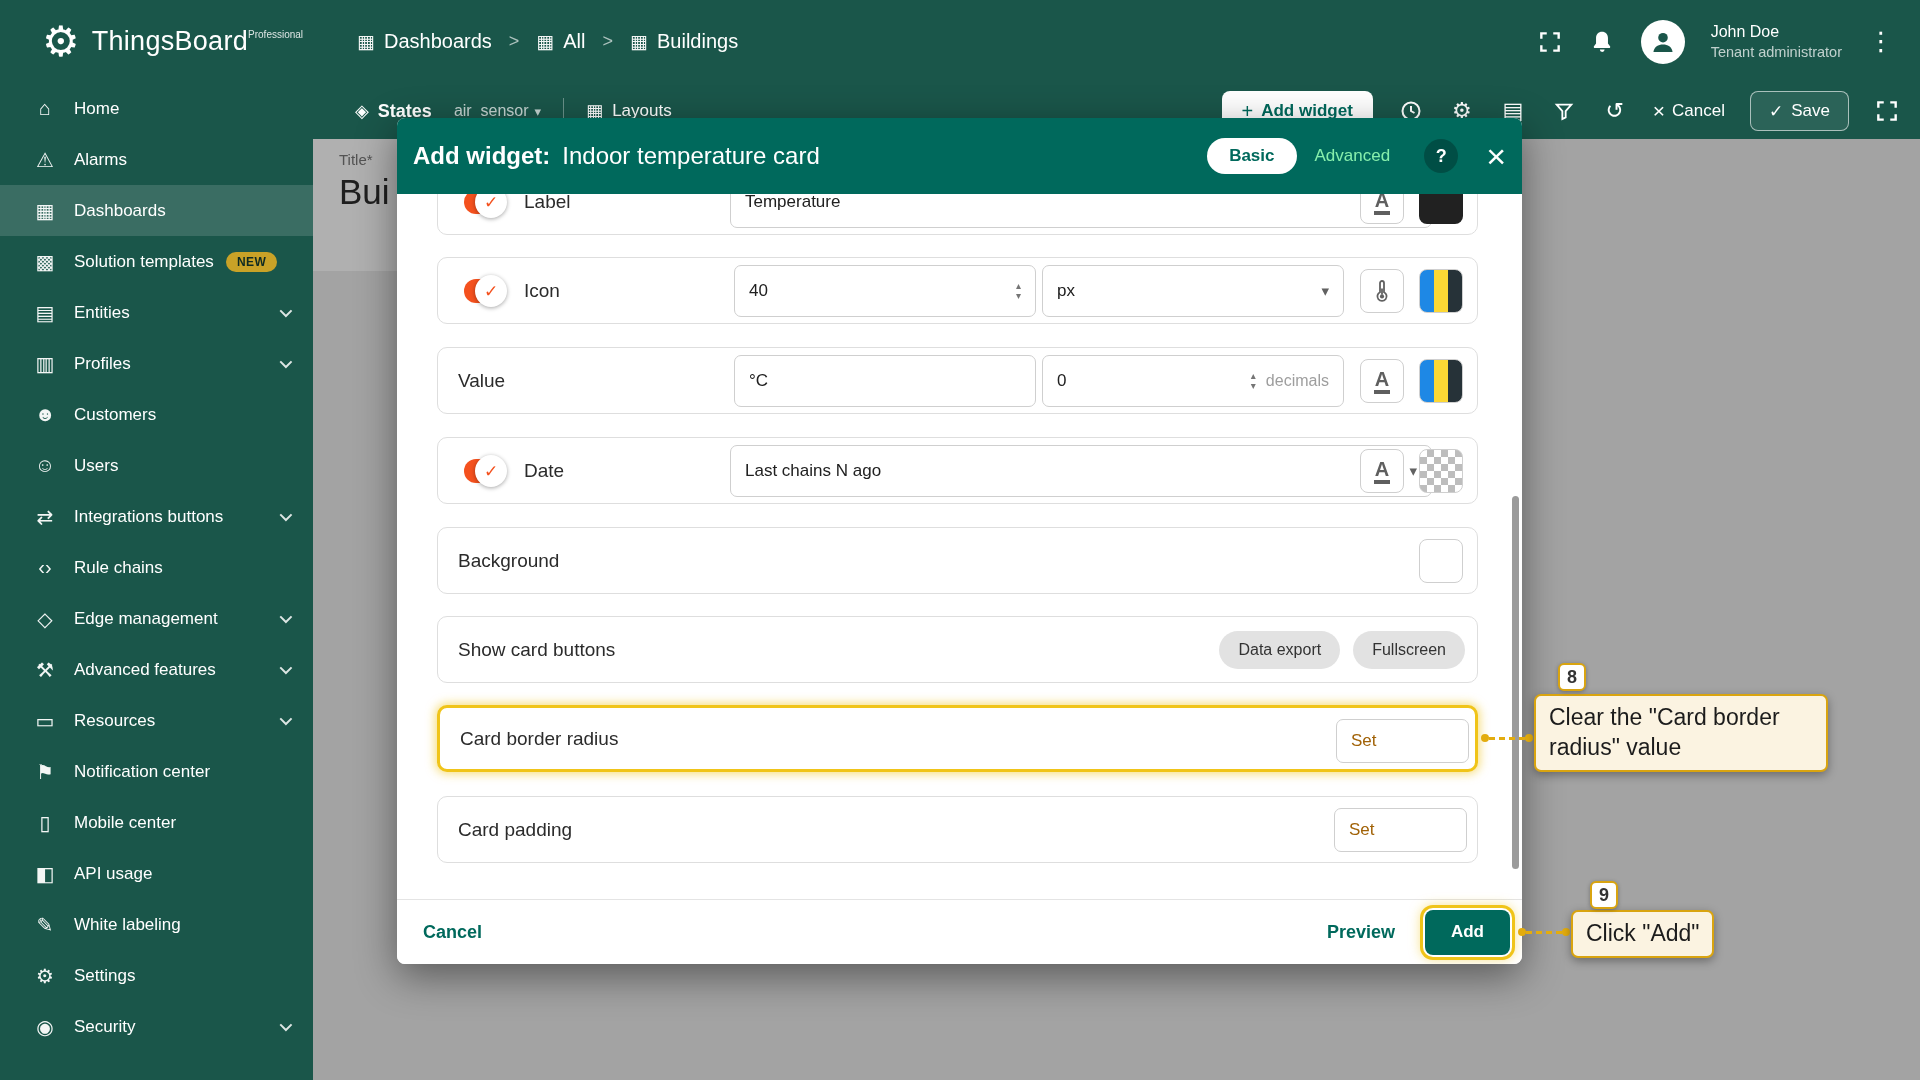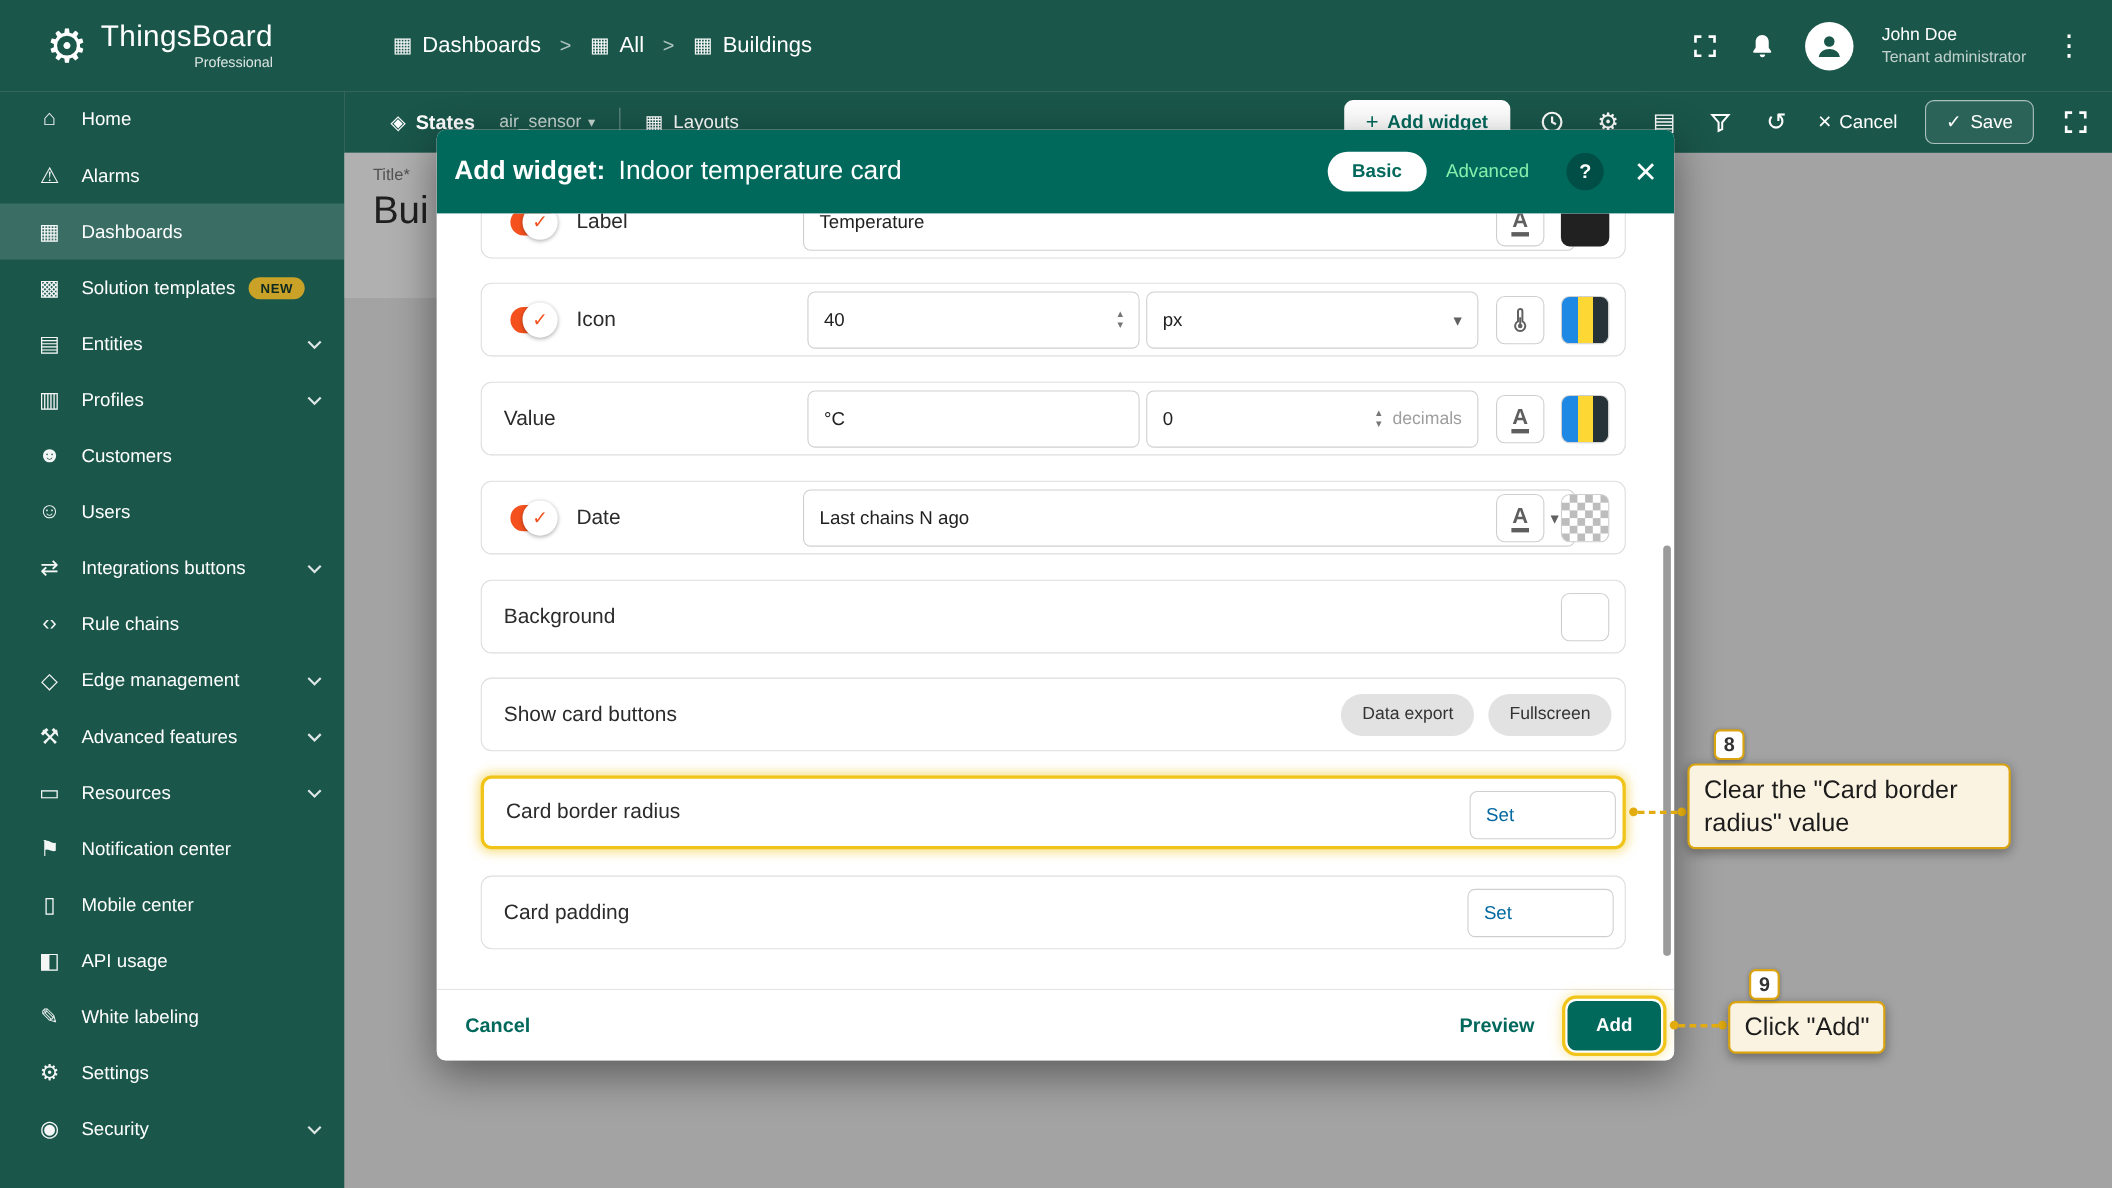--- a/index.html
+++ b/index.html
@@ -3,23 +3,23 @@
 <meta charset="utf-8">
 <style>
   * { box-sizing: border-box; margin: 0; padding: 0; }
   body { font-family: "Liberation Sans", "DejaVu Sans", sans-serif; background: #555; }
   .root { position: relative; width: 1920px; height: 1080px; overflow: hidden; background: #9a9a9a; }
 
   
   .topbar { position: absolute; top:0; left:0; width:1920px; height:83px; background:#1A564A; display:flex; align-items:center; z-index:4; }
   .logo { width:313px; flex-shrink:0; display:flex; align-items:center; padding-left:42px; }
   .logo-gear { font-size:42px; color:#fff; margin-right:12px; line-height:1; }
-  .brand-col { display:flex; flex-direction:column; }
+  .brand-col { display:flex; flex-direction:row; }
   .brand-name { font-size:27px; color:#fff; font-weight:500; letter-spacing:.3px; line-height:1.05; }
-  .brand-sub { font-size:13px; color:rgba(255,255,255,.85); text-align:right; margin-top:2px; }
+  .brand-sub { font-size:10px; color:rgba(255,255,255,.85); text-align:right; margin-top:2px; }
   .breadcrumb { display:flex; align-items:center; margin-left:44px; }
   .crumb { display:flex; align-items:center; gap:9px; color:#fff; font-size:20px; font-weight:500; cursor:pointer; }
   .crumb-icon { font-size:19px; opacity:.95; }
   .crumb-sep { color:rgba(255,255,255,.65); margin:0 17px; font-size:18px; }
   .top-right { margin-left:auto; display:flex; align-items:center; gap:26px; padding-right:26px; }
   .top-ic { display:flex; align-items:center; cursor:pointer; }
   .avatar { width:44px; height:44px; border-radius:50%; background:#fff; display:flex; align-items:center; justify-content:center; cursor:pointer; }
   .user-info { line-height:1.35; }
   .user-name { color:#fff; font-size:16px; }
   .user-role { color:rgba(255,255,255,.72); font-size:14.5px; }
@@ -93,21 +93,21 @@
   .stepper { display:flex; flex-direction:column; color:#757575; font-size:10px; line-height:1.05; cursor:pointer; }
   .caret { color:#616161; font-size:15px; }
   .hint { color:#9E9E9E; font-size:16px; margin-left:10px; }
   .btn-sq { position:absolute; left:922px; top:11px; width:44px; height:44px; border:1px solid #CFCFCF; border-radius:8px; display:flex; align-items:center; justify-content:center; background:#fff; cursor:pointer; }
   .glyph-A { font-size:20px; font-weight:600; color:#5f5f5f; border-bottom:4px solid #5f5f5f; line-height:1.05; padding:0 1px; }
   .swatch { position:absolute; left:981px; top:11px; width:44px; height:44px; border-radius:8px; cursor:pointer; }
   .swatch.black { background:#212121; }
   .swatch.palette { background:linear-gradient(90deg,#1E88E5 0 34%,#FDD835 34% 67%,#263238 67% 100%); border:1px solid #CFCFCF; }
   .swatch.checker { background:repeating-conic-gradient(#BDBDBD 0% 25%, #FFFFFF 0% 50%); background-size:14px 14px; border:1px solid #CFCFCF; }
   .swatch.white { background:#fff; border:1px solid #CFCFCF; }
-  .set-field { position:absolute; left:896px; top:11px; width:133px; height:44px; border:1px solid #CFCFCF; border-radius:7px; display:flex; align-items:center; padding:0 14px; font-size:17px; color:#0369a1; background:#fff; cursor:text; }
+  .set-field { position:absolute; left:896px; top:11px; width:133px; height:44px; border:1px solid #CFCFCF; border-radius:7px; display:flex; align-items:center; padding:0 14px; font-size:17px; color:#a16207; background:#fff; cursor:text; }
   .chips { position:absolute; right:12px; top:50%; transform:translateY(-50%); display:flex; gap:13px; }
   .chip { height:38px; background:#E2E2E2; border-radius:19px; display:flex; align-items:center; padding:0 19px; font-size:16px; font-weight:500; color:#333; cursor:pointer; }
   .m-scroll { position:absolute; right:3px; top:378px; width:7px; height:373px; background:#9B9B9B; border-radius:4px; z-index:4; cursor:grab; }
 
   .modal-footer { position:absolute; left:0; right:0; bottom:0; height:65px; border-top:1px solid #E4E4E4; display:flex; align-items:center; padding:0 12px 0 26px; background:#fff; }
   .link-btn { color:#00695C; font-size:18px; font-weight:700; cursor:pointer; }
   .btn-preview { margin-left:auto; margin-right:30px; }
   .btn-add { height:45px; background:#00695C; color:#fff; border-radius:8px; padding:0 26px; display:flex; align-items:center; font-size:17px; font-weight:600; cursor:pointer;
              box-shadow:0 0 0 2px #fff, 0 0 0 5px #F0C419, 0 0 12px 4px rgba(240,196,25,.55); }
 

